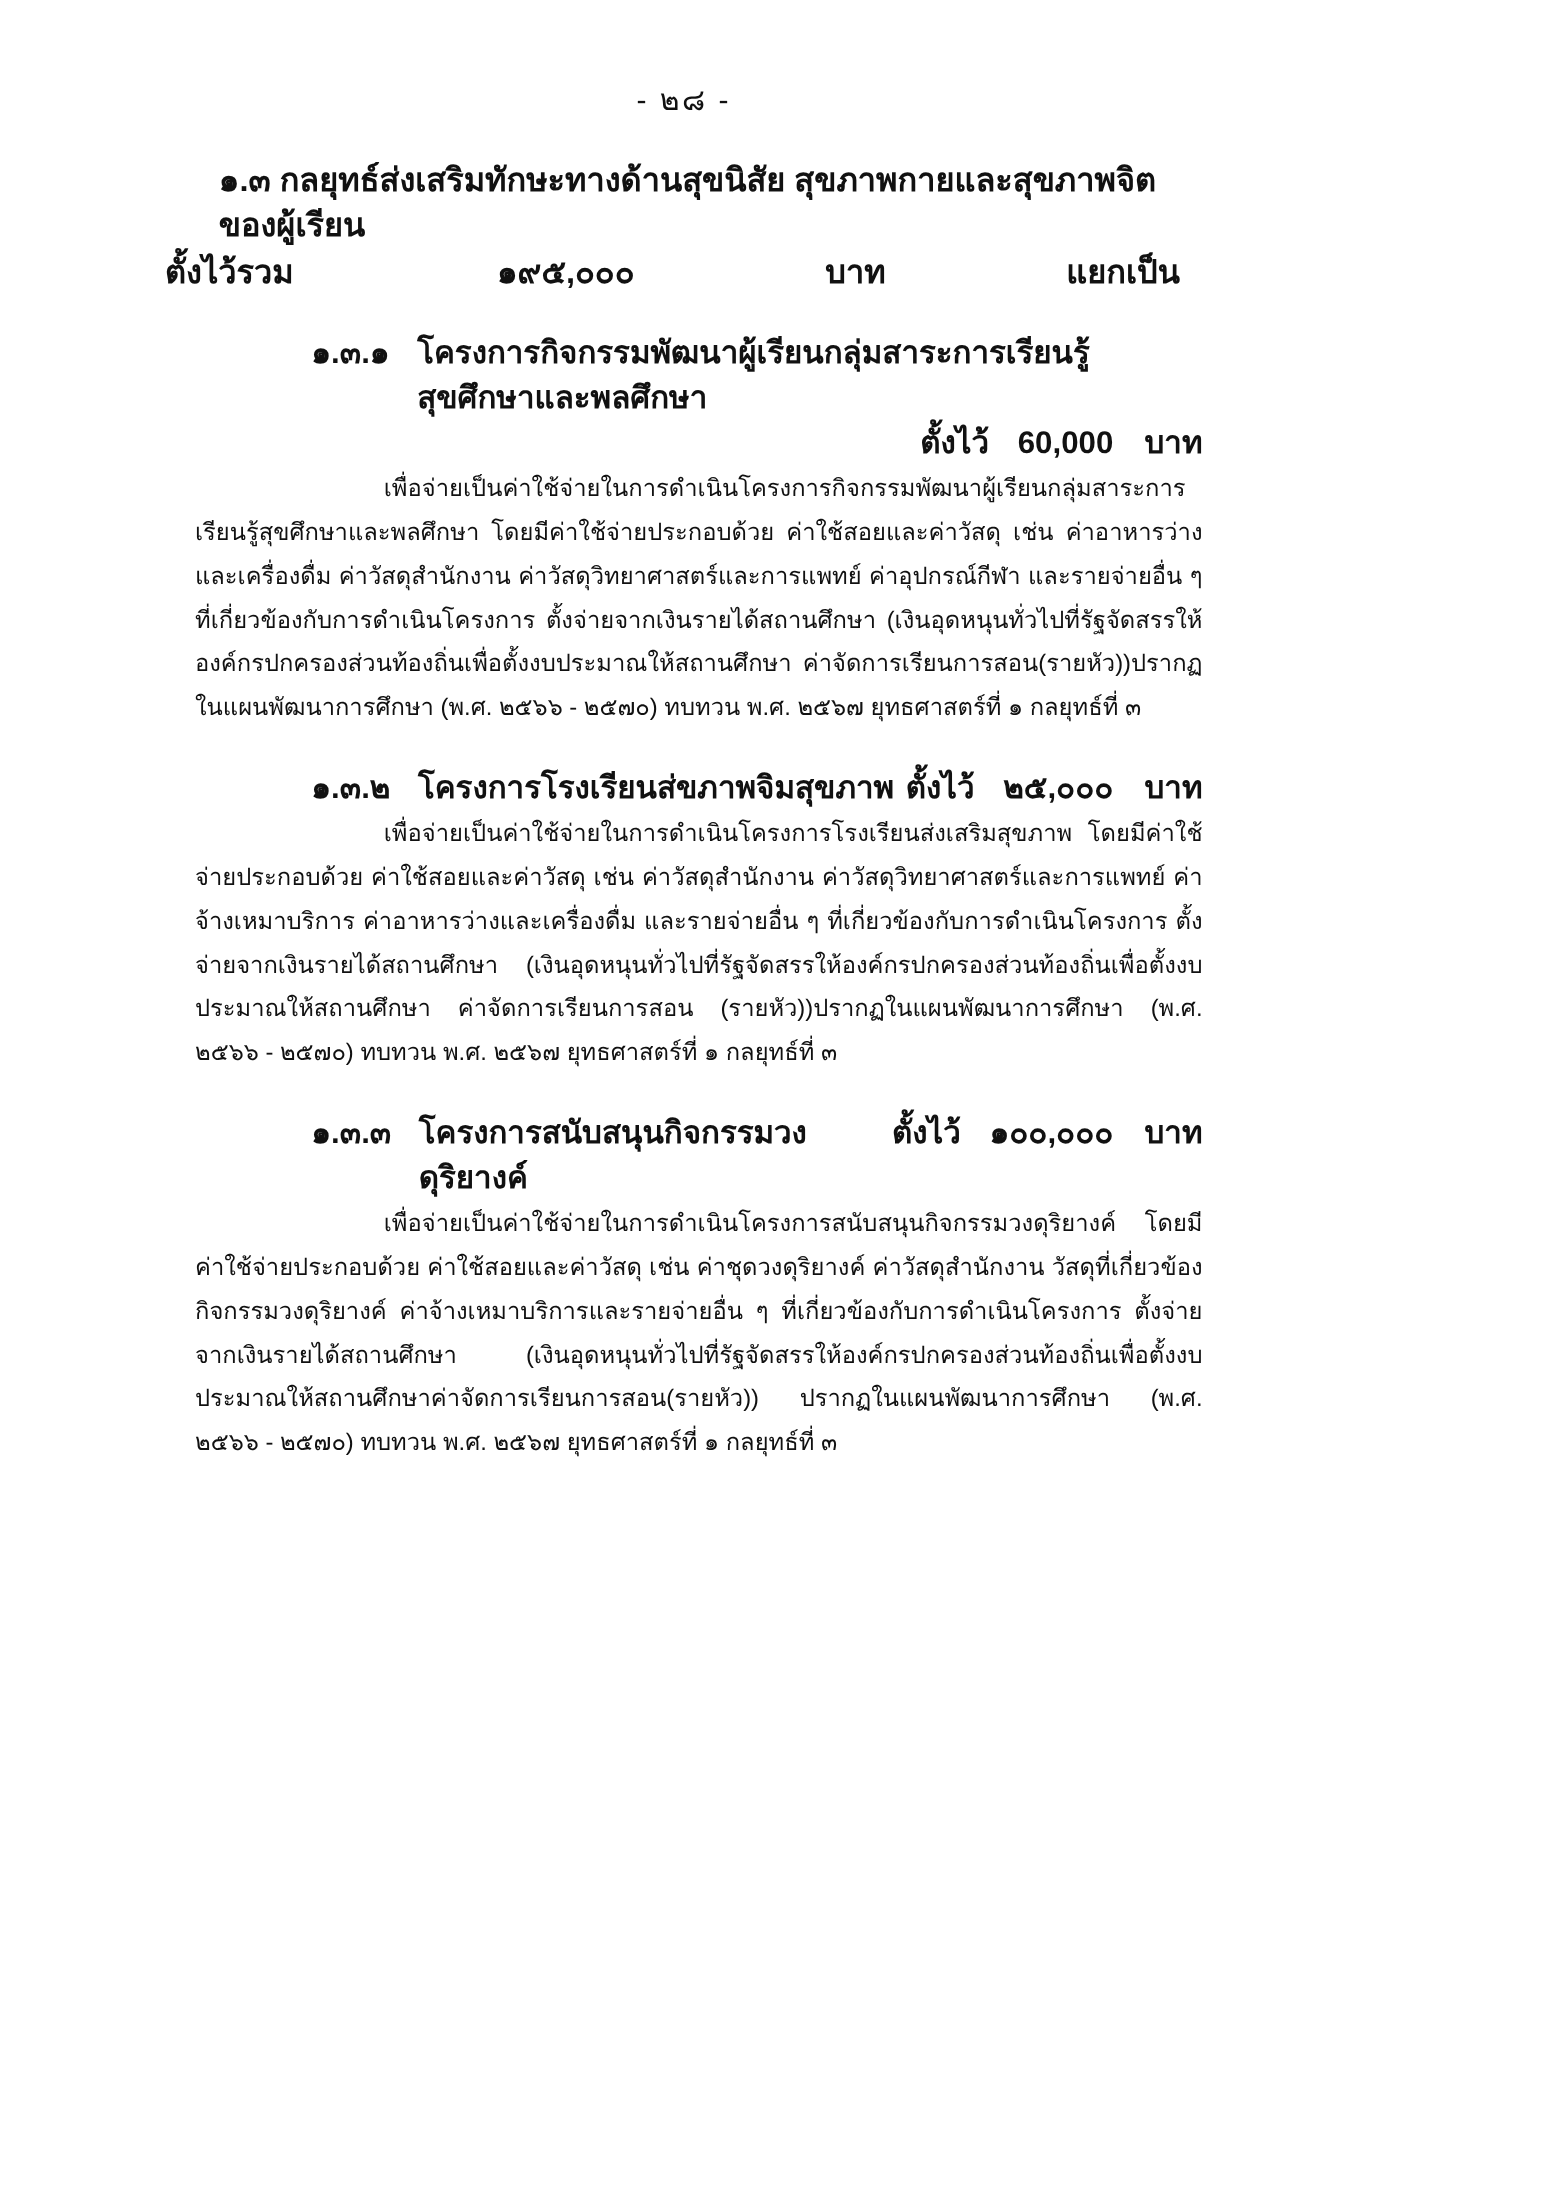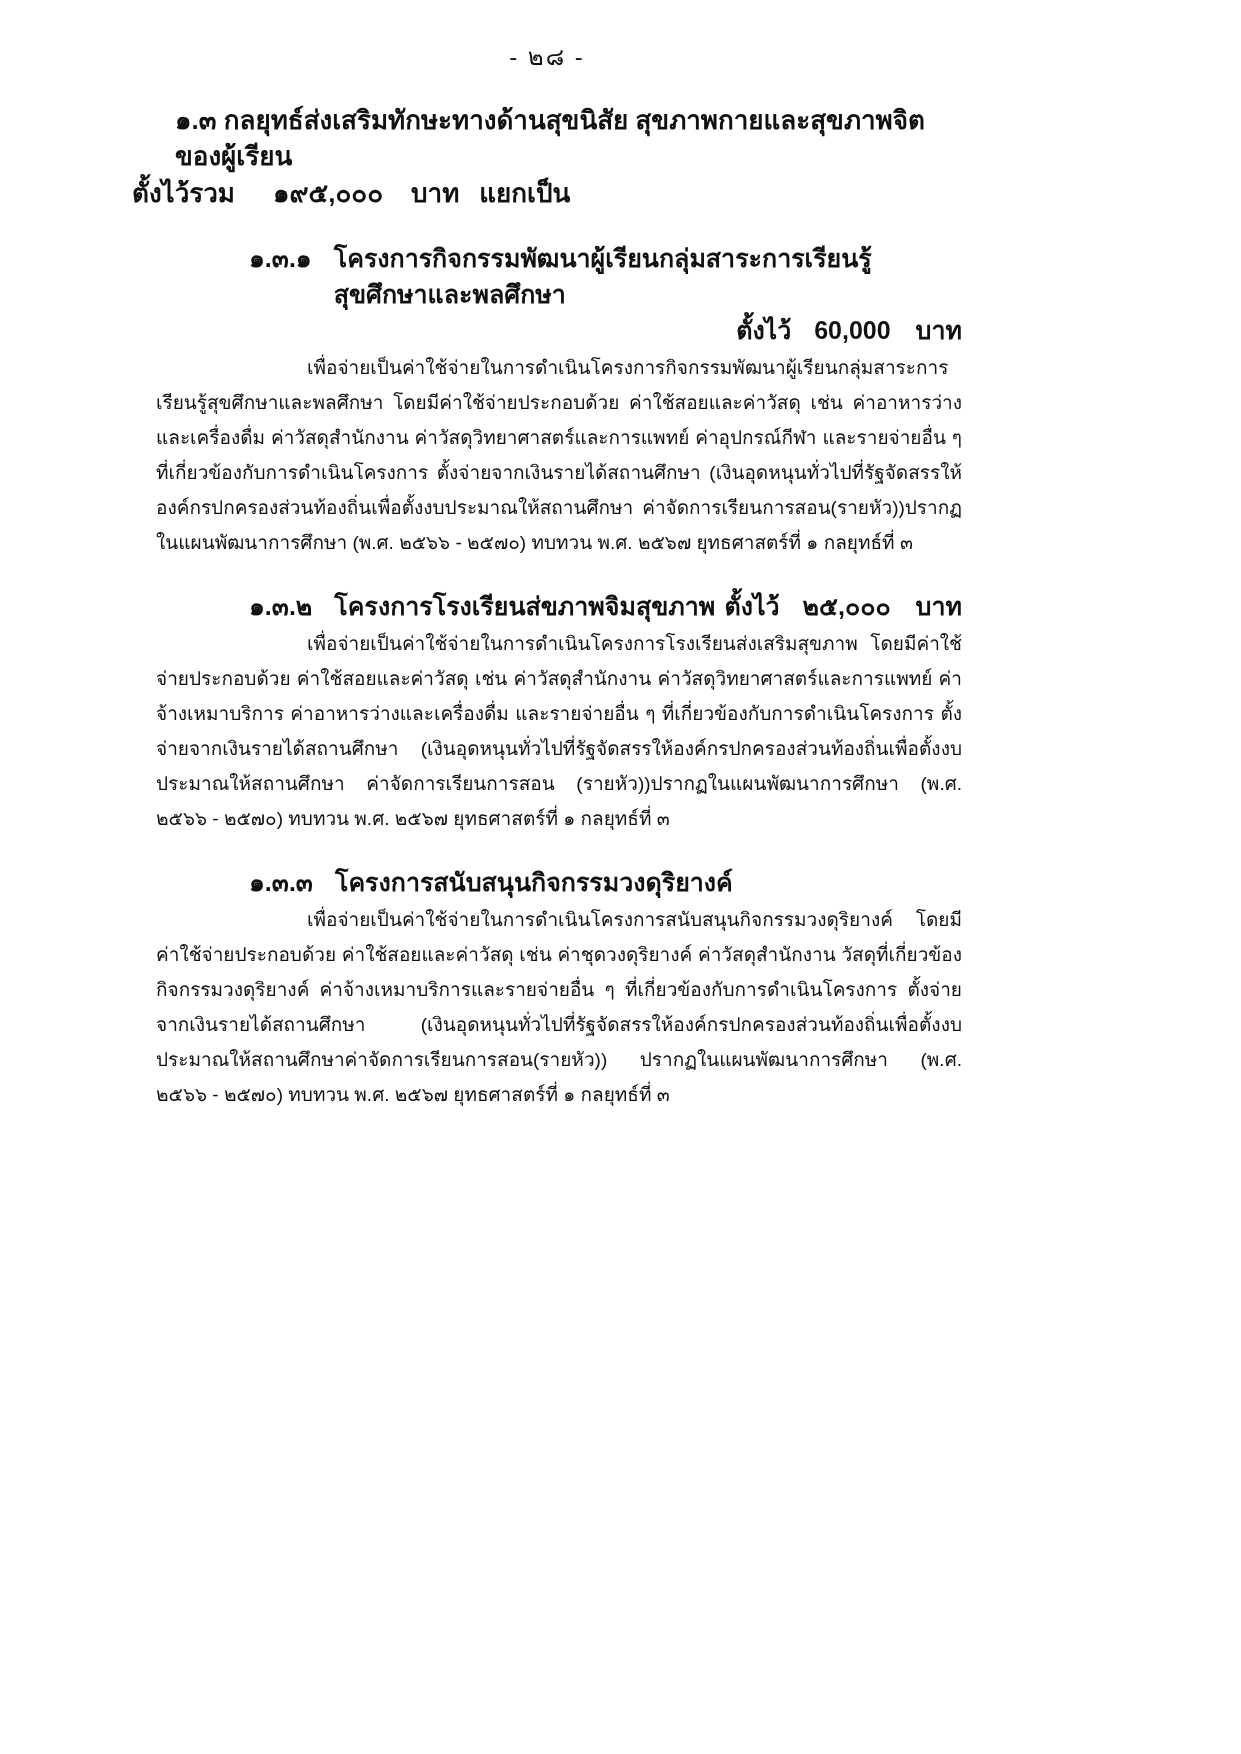--- a/index.html
+++ b/index.html
@@ -8,39 +8,39 @@
     background: #ffffff;
   }
   .page {
     position: relative;
     width: 1093px;
     height: 1754px;
     background: #ffffff;
     color: #111111;
     font-family: "Liberation Sans", sans-serif;
     box-sizing: border-box;
-    padding: 42px 131px 0 132px;
+    padding: 66px 131px 0 132px;
     overflow: hidden;
   }
   .page-number {
     text-align: center;
     font-size: 24px;
     line-height: 30px;
     letter-spacing: 2px;
   }
   .section-title {
     margin-top: 30px;
     padding-left: 43px;
     font-size: 26px;
     font-weight: bold;
     line-height: 36px;
   }
   .section-total {
     display: flex;
-    justify-content: flex-start;
+    justify-content: space-between;
     align-items: baseline;
     font-size: 26px;
     font-weight: bold;
     line-height: 38px;
     padding-right: 18px;
   }
   .section-total .gap-lg { margin-left: 38px; }
   .section-total .gap-md { margin-left: 28px; }
   .section-total .gap-sm { margin-left: 20px; }
   .subsection { margin-top: 28px; margin-left: 24px; }
@@ -116,17 +116,22 @@
         <span class="unit">บาท</span>
       </span>
     </div>
     <p class="body-para">เพื่อจ่ายเป็นค่าใช้จ่ายในการดำเนินโครงการโรงเรียนส่งเสริมสุขภาพ โดยมีค่าใช้จ่ายประกอบด้วย ค่าใช้สอยและค่าวัสดุ เช่น ค่าวัสดุสำนักงาน ค่าวัสดุวิทยาศาสตร์และการแพทย์ ค่าจ้างเหมาบริการ ค่าอาหารว่างและเครื่องดื่ม และรายจ่ายอื่น ๆ ที่เกี่ยวข้องกับการดำเนินโครงการ ตั้งจ่ายจากเงินรายได้สถานศึกษา (เงินอุดหนุนทั่วไปที่รัฐจัดสรรให้องค์กรปกครองส่วนท้องถิ่นเพื่อตั้งงบประมาณให้สถานศึกษา ค่าจัดการเรียนการสอน (รายหัว))ปรากฏในแผนพัฒนาการศึกษา (พ.ศ. ๒๕๖๖ - ๒๕๗๐) ทบทวน พ.ศ. ๒๕๖๗ ยุทธศาสตร์ที่ ๑ กลยุทธ์ที่ ๓</p>
   </section>
 
   <section class="subsection">
     <div class="sub-heading">
       <span class="sub-num">๑.๓.๓</span>
       <span class="sub-title">โครงการสนับสนุนกิจกรรมวงดุริยางค์</span>
+      <span class="amount-group">
+        <span>ตั้งไว้</span>
+        <span class="amt">๑๐๐,๐๐๐</span>
+        <span class="unit">บาท</span>
+      </span>
     </div>
     <p class="body-para">เพื่อจ่ายเป็นค่าใช้จ่ายในการดำเนินโครงการสนับสนุนกิจกรรมวงดุริยางค์ โดยมีค่าใช้จ่ายประกอบด้วย ค่าใช้สอยและค่าวัสดุ เช่น ค่าชุดวงดุริยางค์ ค่าวัสดุสำนักงาน วัสดุที่เกี่ยวข้องกิจกรรมวงดุริยางค์ ค่าจ้างเหมาบริการและรายจ่ายอื่น ๆ ที่เกี่ยวข้องกับการดำเนินโครงการ ตั้งจ่ายจากเงินรายได้สถานศึกษา (เงินอุดหนุนทั่วไปที่รัฐจัดสรรให้องค์กรปกครองส่วนท้องถิ่นเพื่อตั้งงบประมาณให้สถานศึกษาค่าจัดการเรียนการสอน(รายหัว)) ปรากฏในแผนพัฒนาการศึกษา (พ.ศ. ๒๕๖๖ - ๒๕๗๐) ทบทวน พ.ศ. ๒๕๖๗ ยุทธศาสตร์ที่ ๑ กลยุทธ์ที่ ๓</p>
   </section>
 
 </div>
 
 </body></html>

